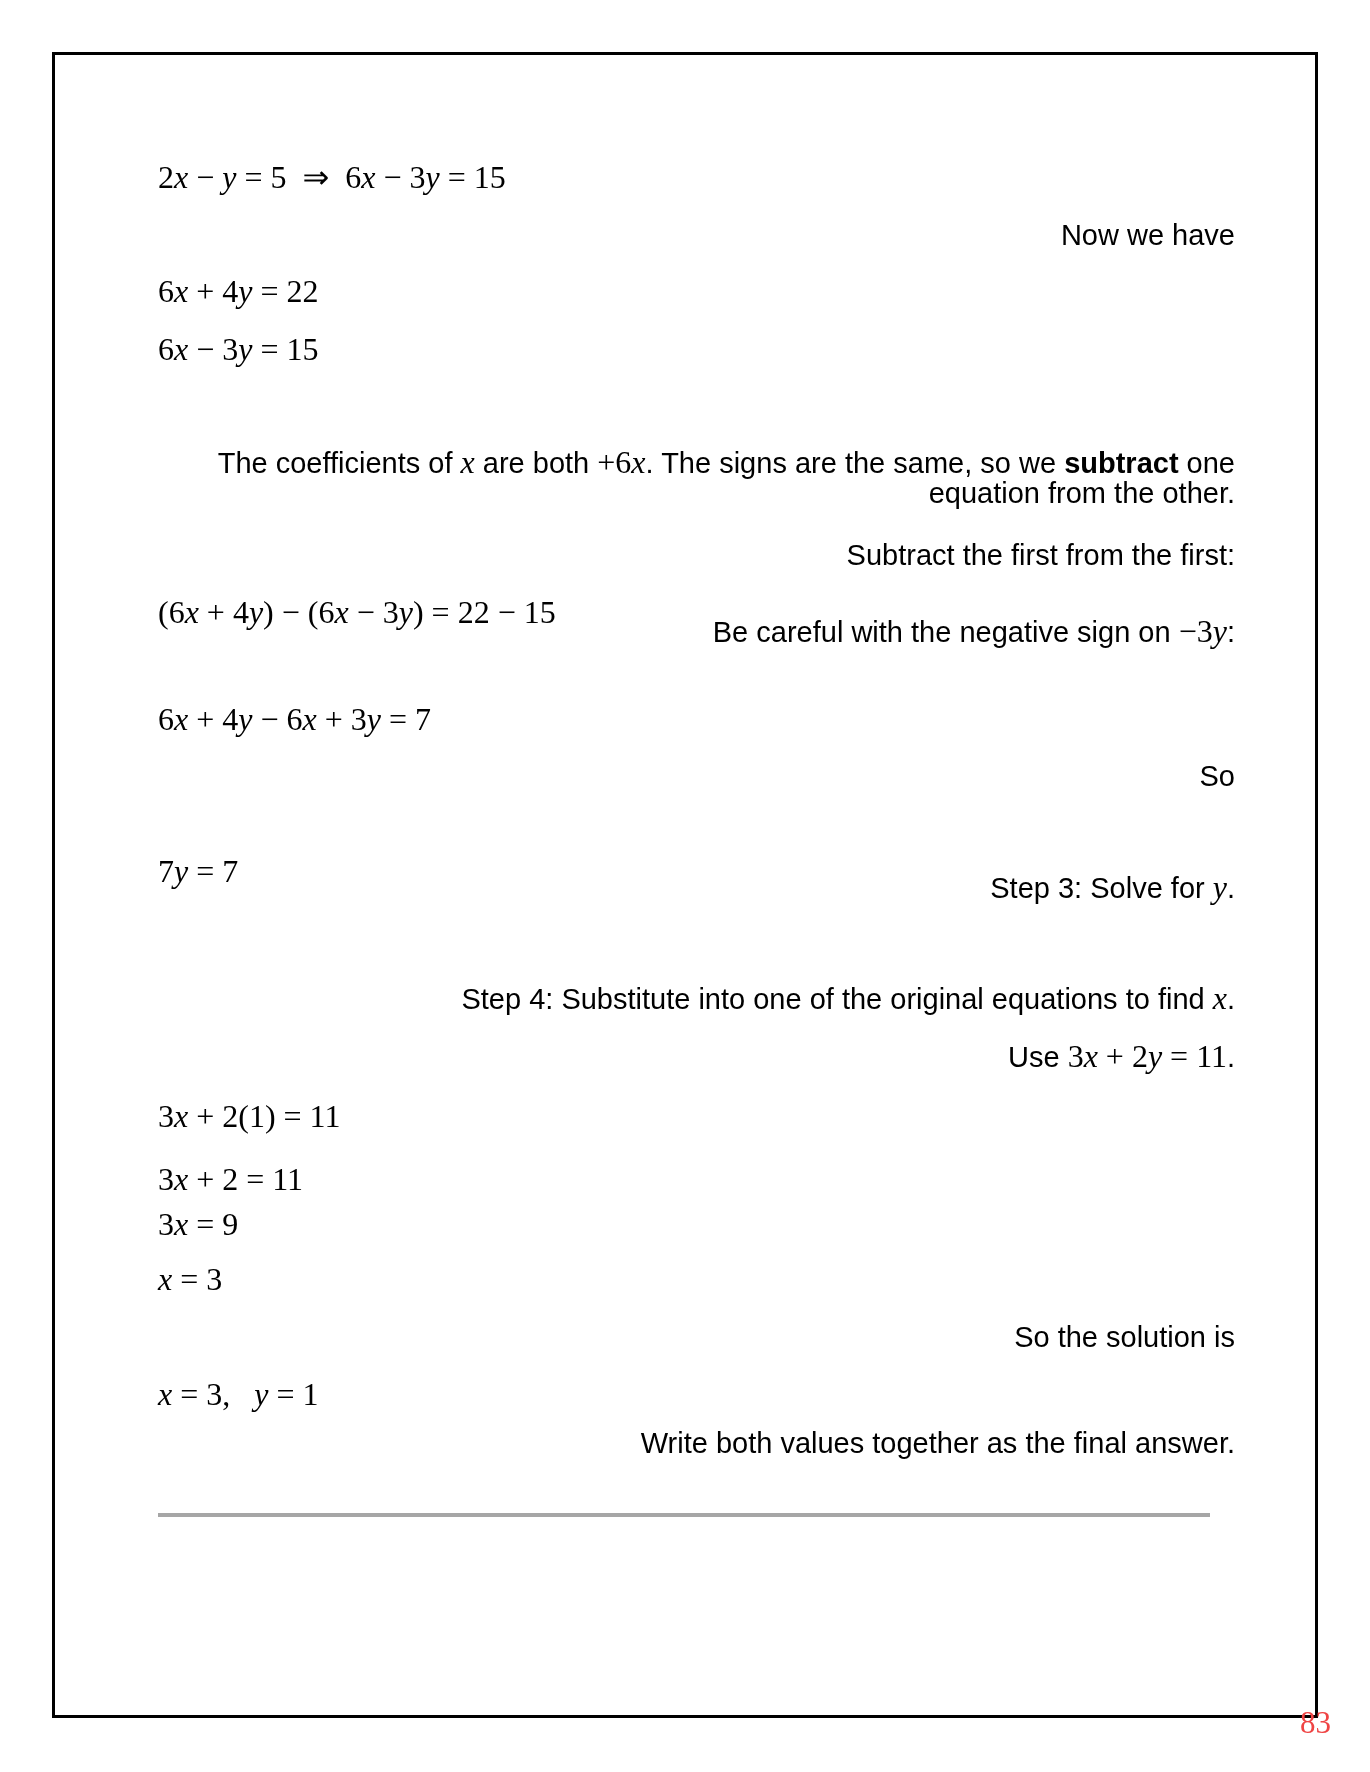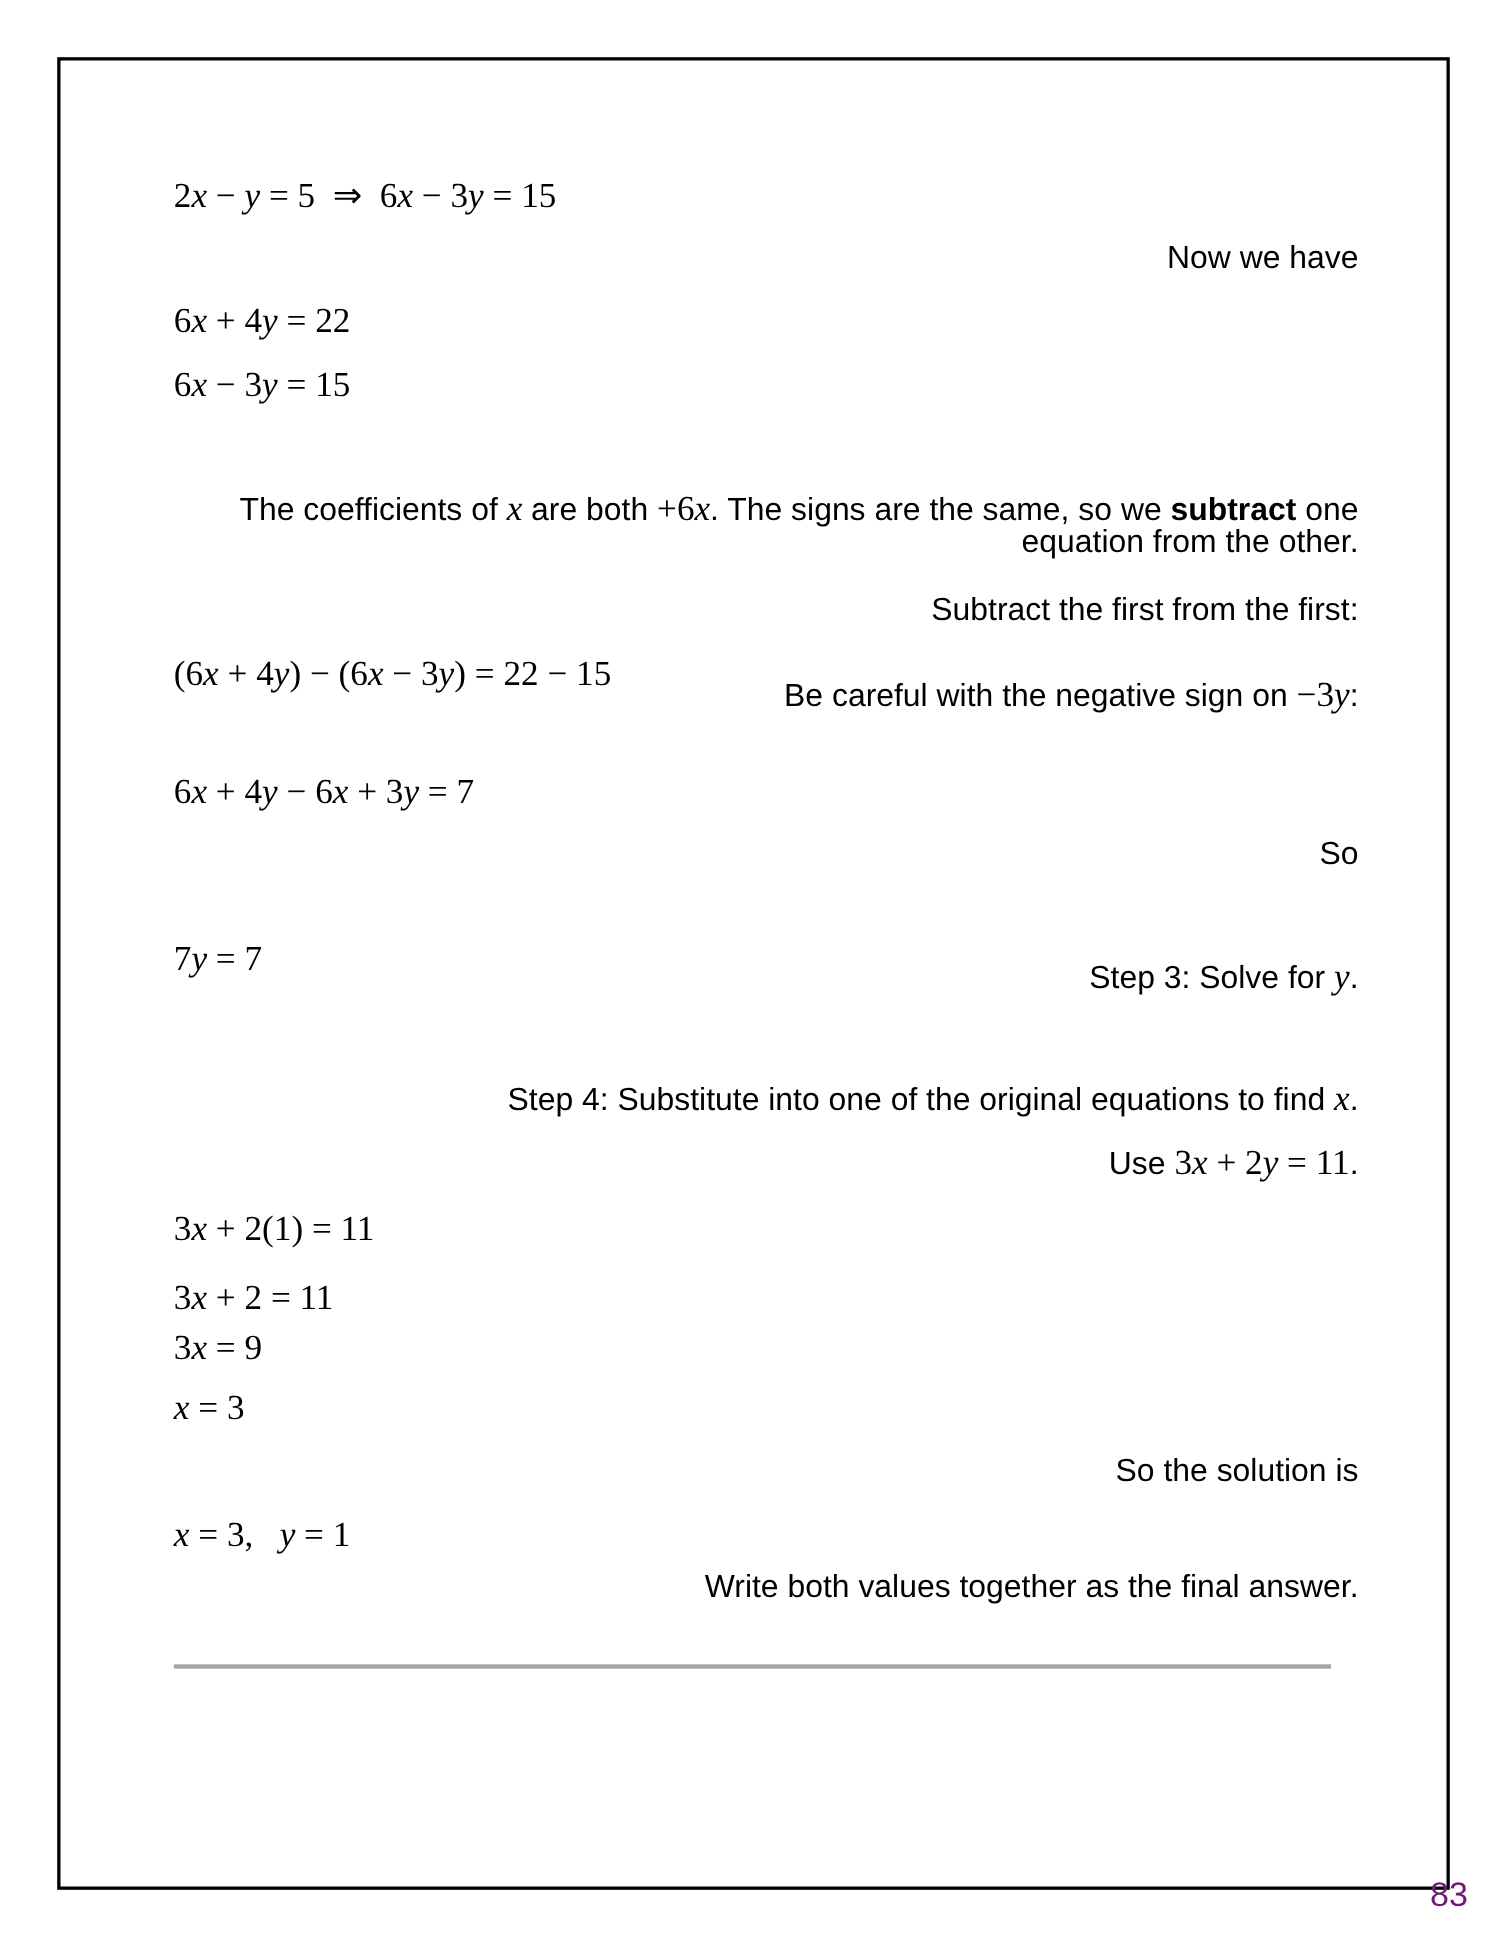--- a/index.html
+++ b/index.html
@@ -57,22 +57,22 @@
     height: 4px;
     background: #a6a6a6;
     border: none;
   }
   .page-number {
     position: absolute;
     left: 1300px;
     top: 1704px;
     font-size: 31px;
     line-height: 38px;
-    font-family: Liberation Sans, sans-serif;
-    color: #701a75;
+    font-family: Liberation Serif, serif;
+    color: #ef4444;
   }
 </style>
 </head>
 <body>
 
 <div class="page-border"></div>
 
 <div class="col">
   <div class="row C" style="top:158px"><span class="m">2<i>x</i> − <i>y</i> = 5  ⇒  6<i>x</i> − 3<i>y</i> = 15</span></div>
   <div class="row L" style="top:216px"><span class="t">Now we have</span></div>

